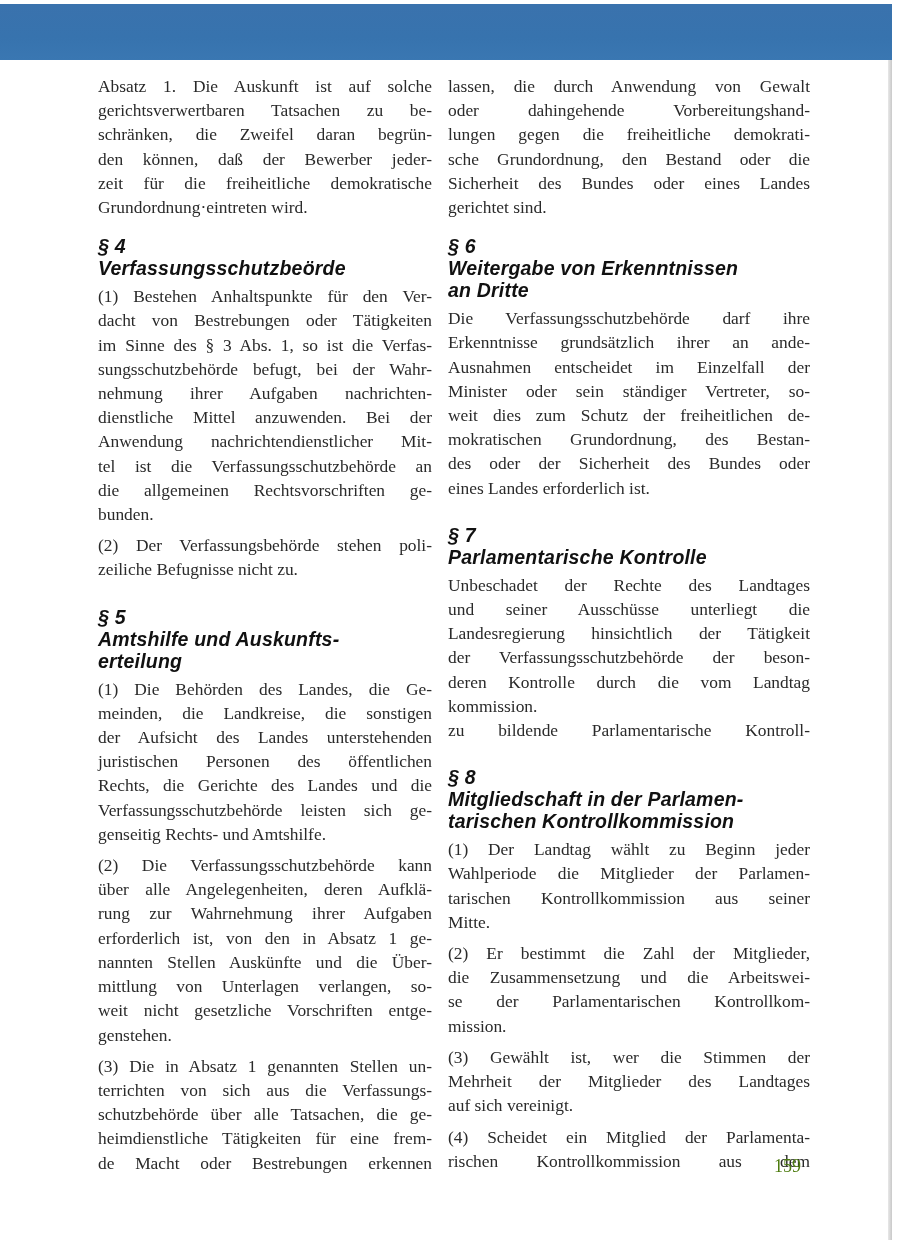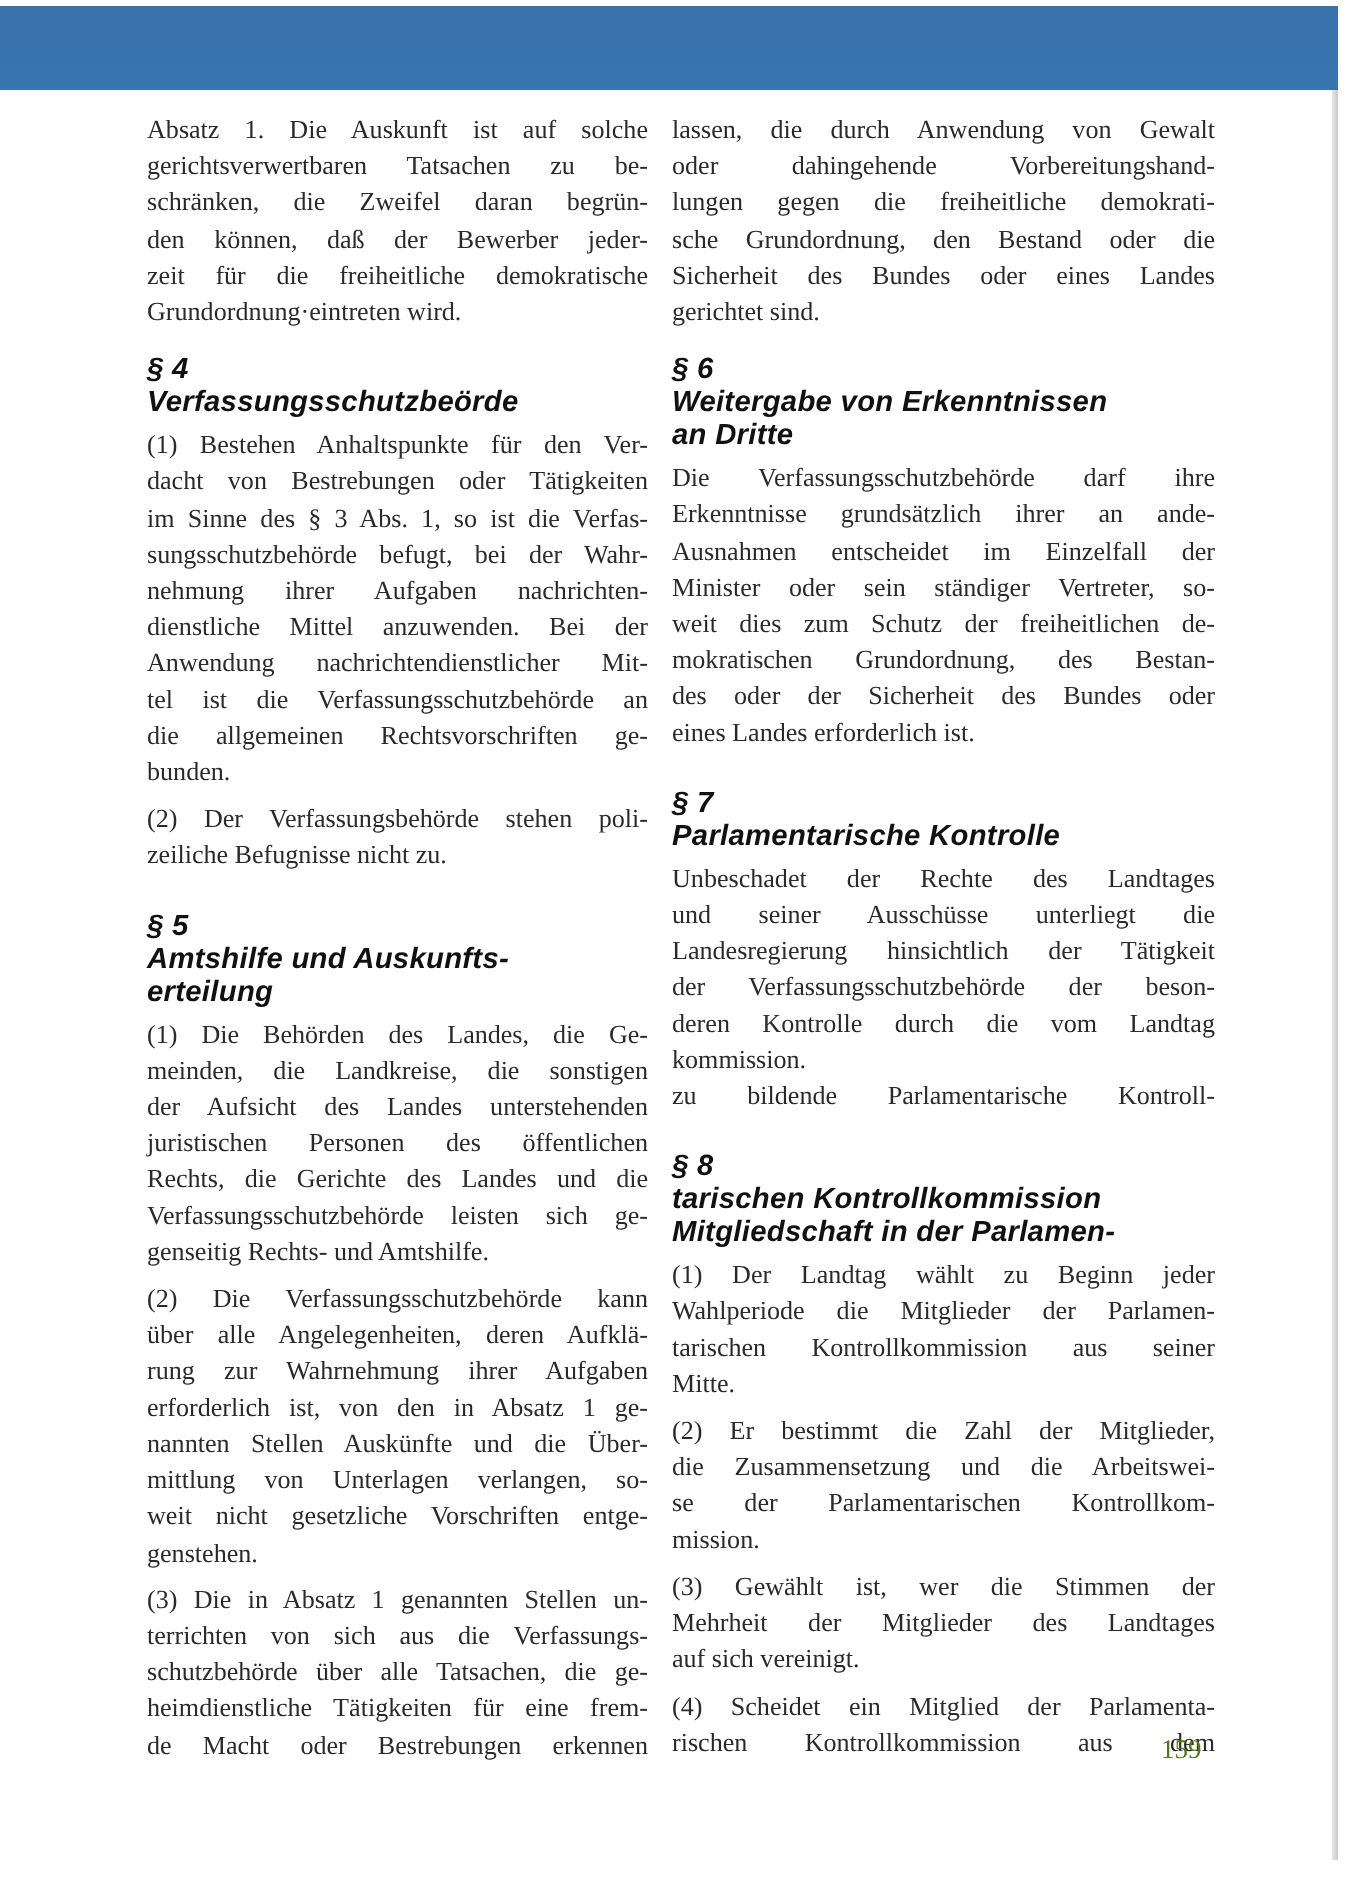--- a/index.html
+++ b/index.html
@@ -194,22 +194,22 @@
       <span class="line">der Verfassungsschutzbehörde der beson-</span>
       <span class="line">deren Kontrolle durch die vom Landtag</span>
       <span class="line last">kommission.</span>
       <span class="line">zu bildende Parlamentarische Kontroll-</span>
     </p>
   </div>
 
   <div class="section" style="margin-top:24px;">
     <div class="sec-head">
       <span class="num">§ 8</span>
+      <span class="title-line">Mitgliedschaft in der Parlamen-</span>
       <span class="title-line">tarischen Kontrollkommission</span>
-      <span class="title-line">Mitgliedschaft in der Parlamen-</span>
     </div>
     <p class="para">
       <span class="line">(1) Der Landtag wählt zu Beginn jeder</span>
       <span class="line">Wahlperiode die Mitglieder der Parlamen-</span>
       <span class="line">tarischen Kontrollkommission aus seiner</span>
       <span class="line last">Mitte.</span>
     </p>
     <p class="para">
       <span class="line">(2) Er bestimmt die Zahl der Mitglieder,</span>
       <span class="line">die Zusammensetzung und die Arbeitswei-</span>

